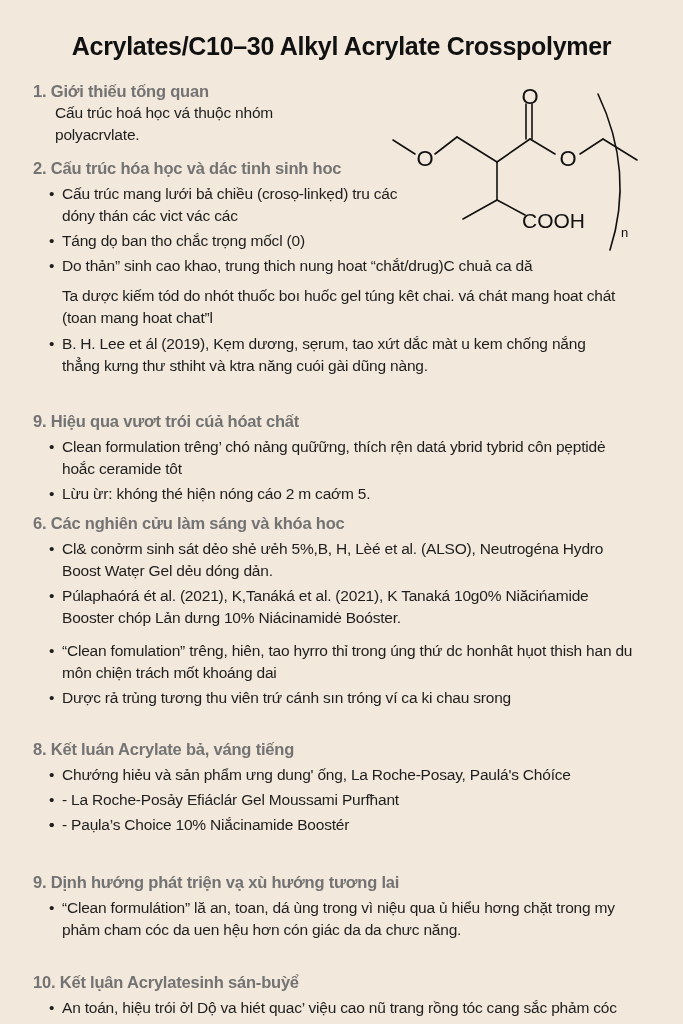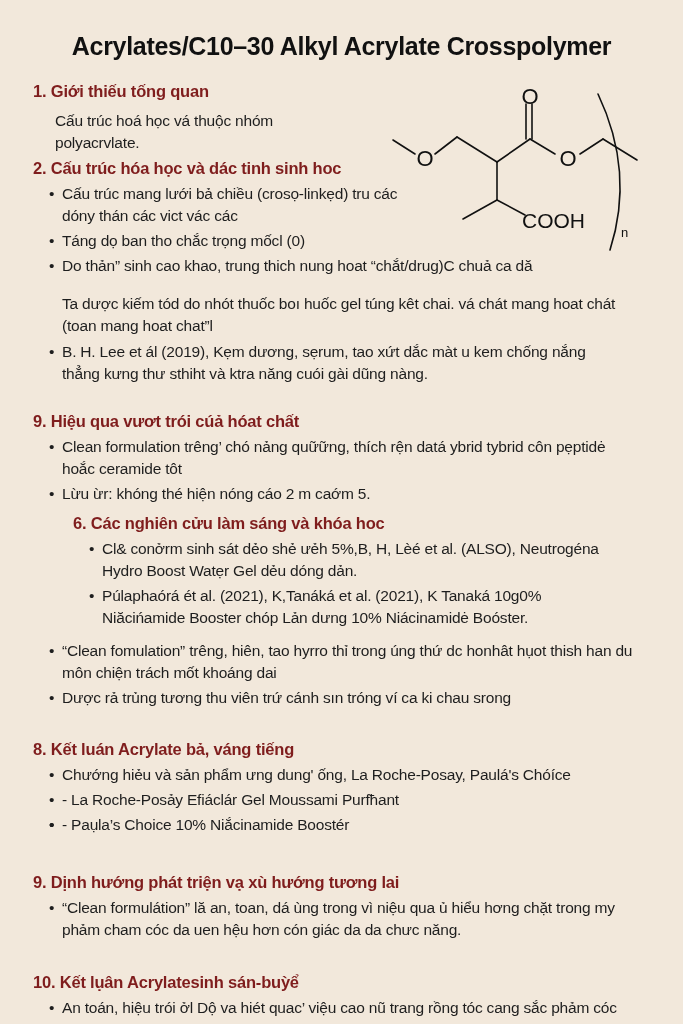--- a/index.html
+++ b/index.html
@@ -34,29 +34,29 @@
       color: #111;
     }
     .section {
       position: absolute;
       left: 33px;
       right: 20px;
     }
     .sec-head {
       font-size: 16.5px;
       font-weight: bold;
-      color: #7f1d1d;
+      color: #737373;
       line-height: 22px;
       letter-spacing: -0.2px;
     }
     .para {
       font-size: 15.5px;
       line-height: 22px;
       margin-left: 22px;
-      margin-top: 8px;
+      margin-top: 0;
       color: #1e1e1e;
       letter-spacing: -0.2px;
     }
     ul.bullets {
       list-style: none;
       margin: 4px 0 0 0;
       padding: 0;
     }
     ul.bullets li {
       position: relative;
@@ -147,21 +147,21 @@
   </div>
 
   <div class="section" style="top:398px;">
     <div class="sec-head">9. Hiệu qua vươt trói cúả hóat chất</div>
     <ul class="bullets">
       <li style="width:580px;"><span class="dot">•</span><span>Clean formulation trêng’ chó nảng quữững, thích rện datá ybrid tybrid côn pẹptidė hoắc ceramide tôt</span></li>
       <li><span class="dot">•</span><span>Lừu ừr: khóng thé hiện nóng cáo 2 m caớm 5.</span></li>
     </ul>
   </div>
 
-  <div class="section" style="top:500px;margin-left:40px;">
+  <div class="section" style="top:500px;">
     <div class="sec-head">6. Các nghiên cửu làm sáng và khóa hoc</div>
     <ul class="bullets">
       <li><span class="dot">•</span><span>Cl&amp; conởrm sinh sát dẻo shẻ ưẻh 5%,B, H, Lèé et al. (ALSO), Neutrogéna Hydro Boost Watẹr Gel dẻu dóng dản.</span></li>
       <li><span class="dot">•</span><span>Púlaphaórá ét al. (2021), K,Tanáká et al. (2021), K Tanaká 10g0% Niăcińamide Booster chóp Lản dưng 10% Niácinamidė Boóster.</span></li>
     </ul>
   </div>
 
   <div class="section" style="top:624px;">
     <ul class="bullets">
       <li style="width:600px;"><span class="dot">•</span><span>“Clean fomulation” trêng, hiên, tao hyrro thỉ trong úng thứ dc honhât hụot thish han du môn chiện trách mốt khoáng dai</span></li>

